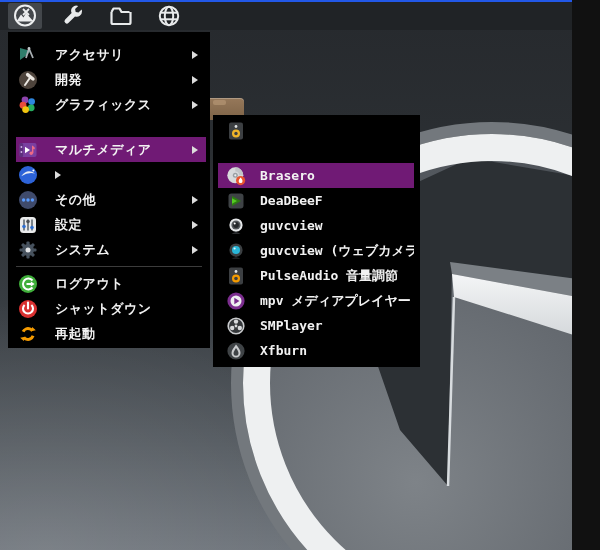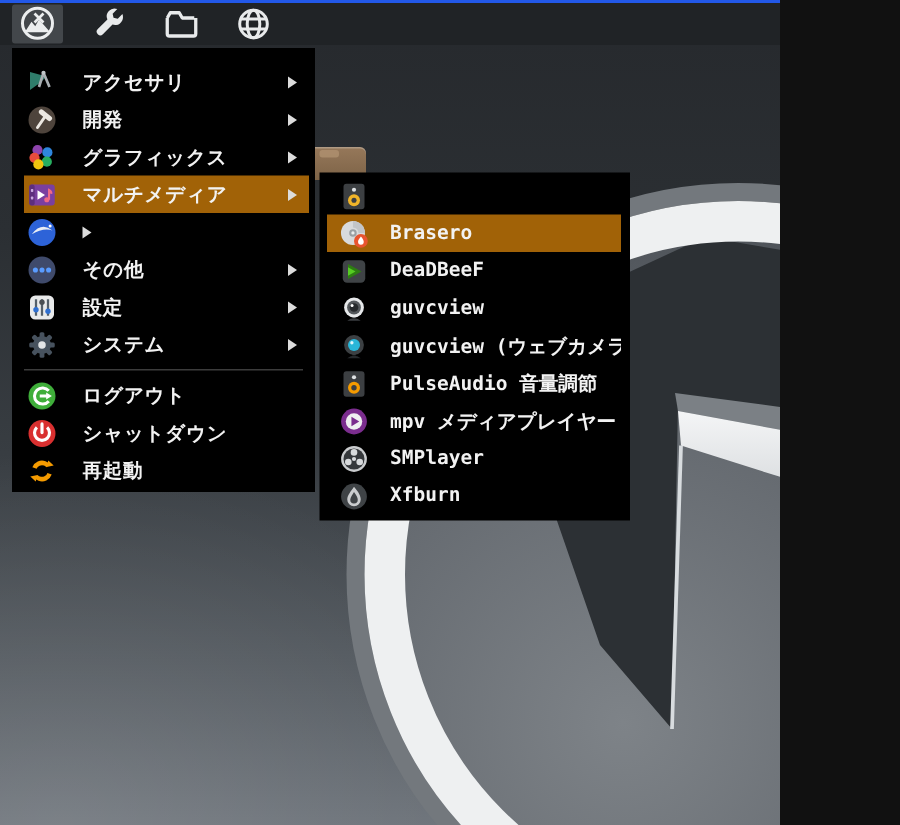--- a/index.html
+++ b/index.html
@@ -1,17 +1,17 @@
 <!DOCTYPE html>
 <html><head>
 <meta charset="utf-8">
 <style>
   html,body { margin:0; padding:0; background:#111; }
   .stage {
-    position:relative; width:520px; height:550px; overflow:hidden;
+    position:relative; width:572px; height:550px; overflow:hidden;
     font-family:"DejaVu Sans", sans-serif;
     background:
       radial-gradient(520px 420px at 8% 100%, rgba(255,255,255,0.10), rgba(255,255,255,0) 60%),
       linear-gradient(180deg,#26292d 0%,#2b2f33 28%,#383d42 55%,#545a60 80%,#6d737a 100%);
   }
   
   .g-svg { position:absolute; left:0; top:0; z-index:1; pointer-events:none; }
   
   .desk-folder {
     position:absolute; left:205px; top:98px; width:39px; height:22px; z-index:2;
@@ -35,21 +35,21 @@
   .menu {
     position:absolute; background:#000; z-index:3; box-sizing:border-box; color:#f2f2f2;
   }
   .menu-main { left:8px; top:32px; width:202px; padding:10px 0 2px 0; }
   .menu-sub  { left:213px; top:115px; width:207px; padding:3px 0 4px 0; }
   .menu-row {
     height:25px; display:flex; align-items:center; gap:17px;
     margin:0 4px 0 8px; padding-left:2px; cursor:default;
   }
   .menu-sub .menu-row { margin:0 6px 0 5px; padding-left:8px; gap:14px; }
-  .menu-row.hl { background:#a16207; }
+  .menu-row.hl { background:#701a75;margin-top:20px; }
   .menu-row .icn { width:20px; height:20px; flex:0 0 20px; }
   .menu-row .icn svg { display:block; }
   .menu-row .lbl {
     flex:1; font-size:13px; font-weight:bold; letter-spacing:.5px; white-space:nowrap;
     overflow:hidden;
   }
   .menu-sub .lbl { font-family:"DejaVu Sans Mono", monospace; letter-spacing:0; }
   .arrow {
     width:0; height:0; margin-right:8px;
     border-left:6px solid #dcdcdc; border-top:4px solid transparent; border-bottom:4px solid transparent;

